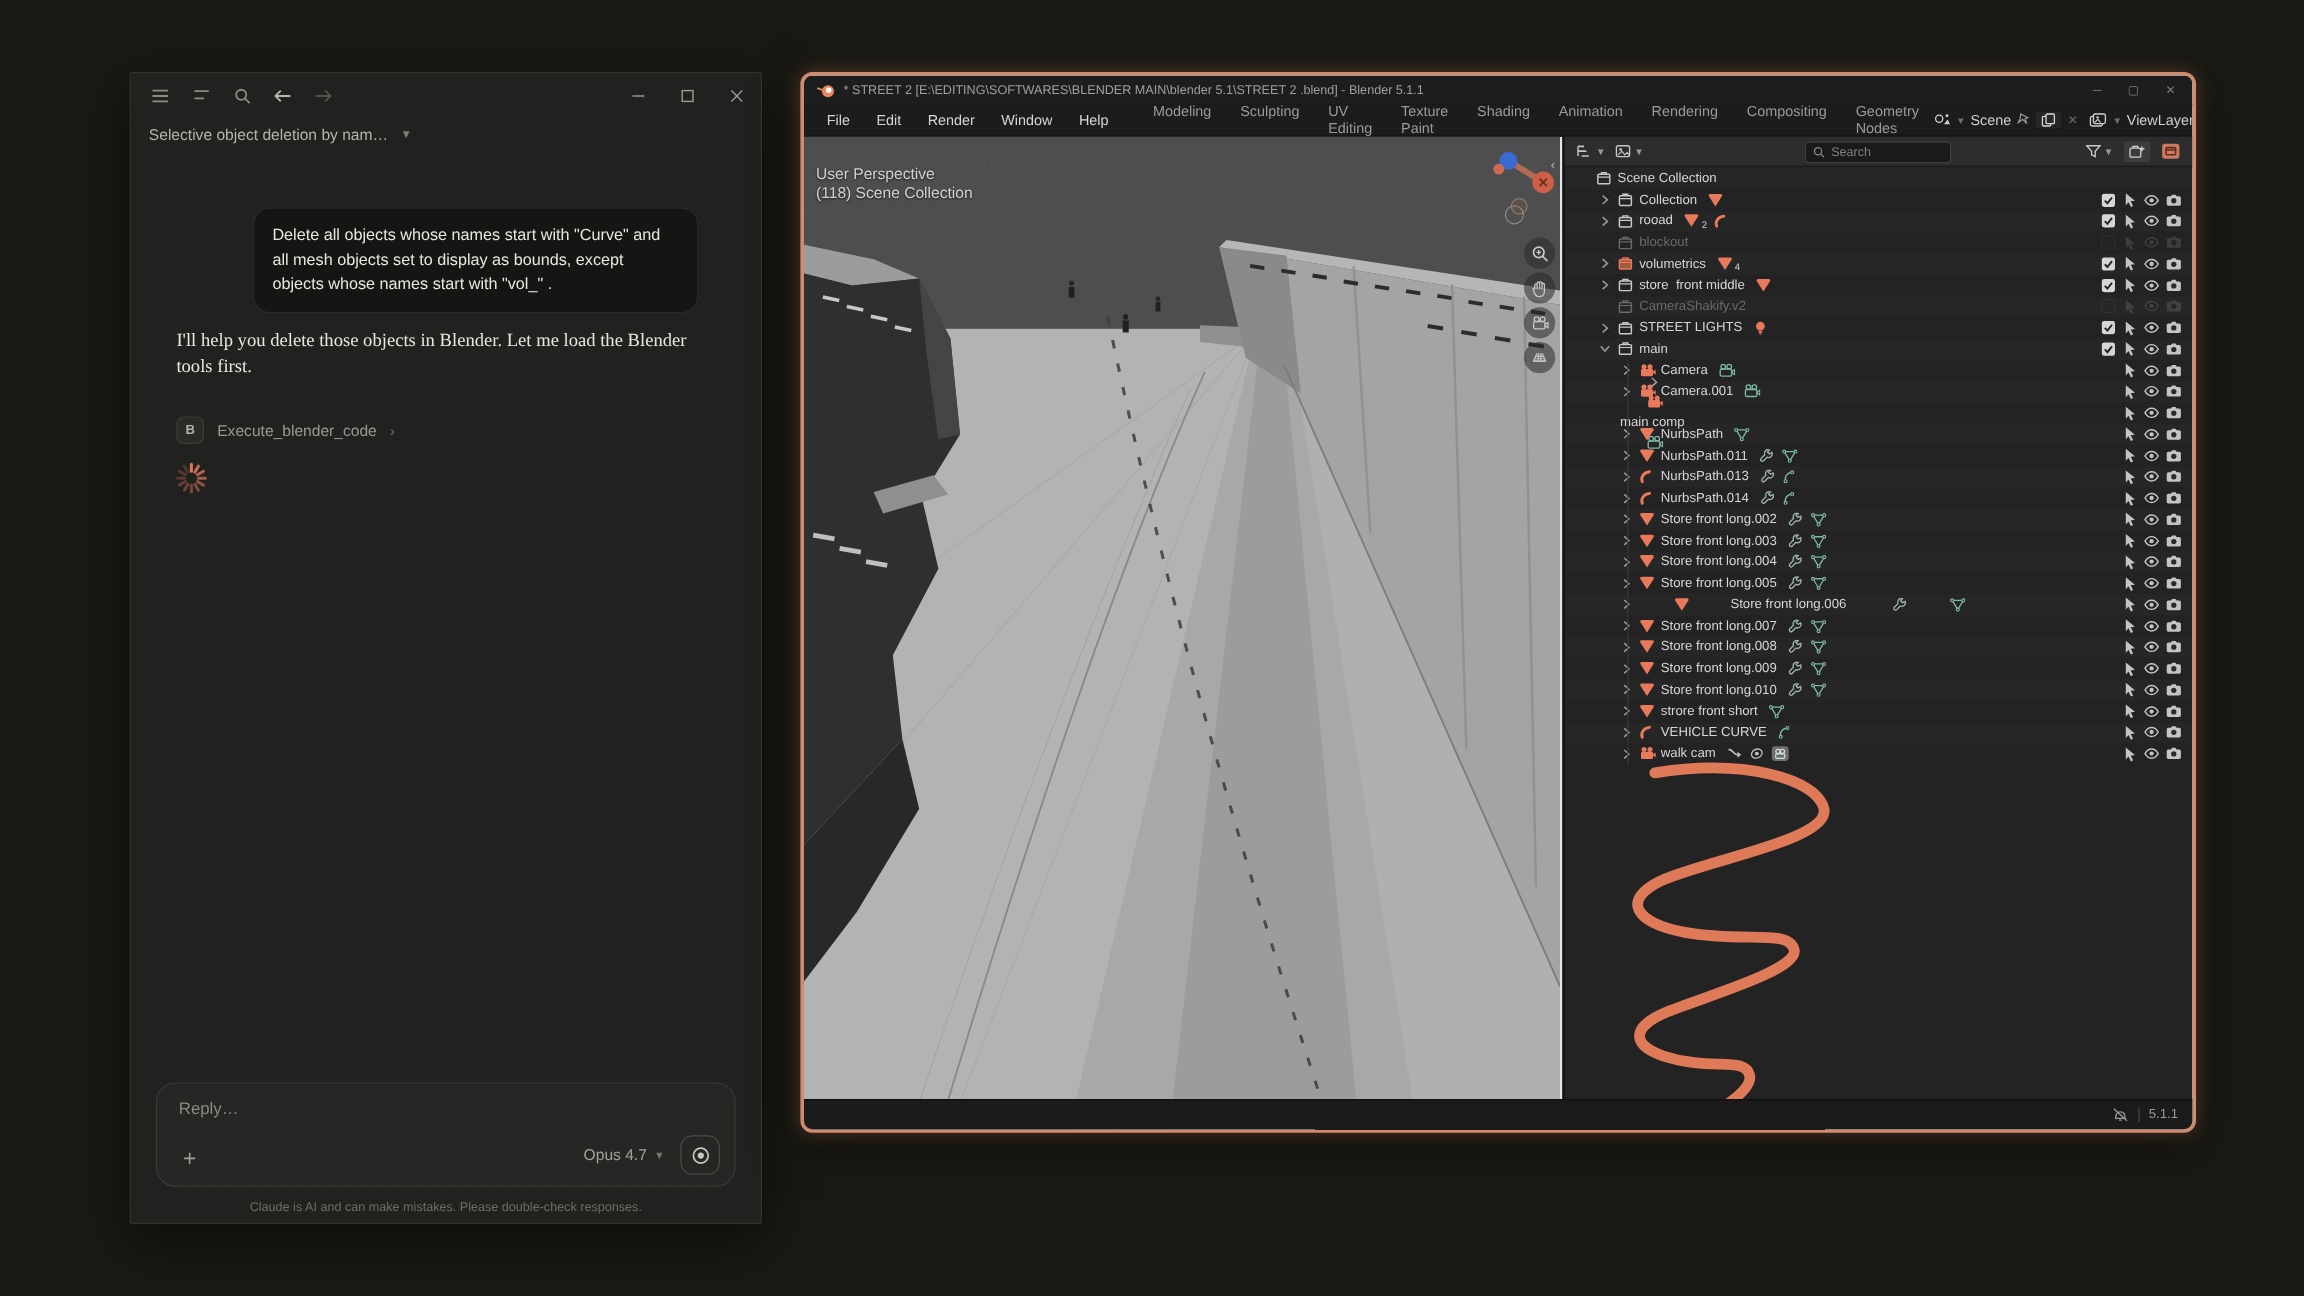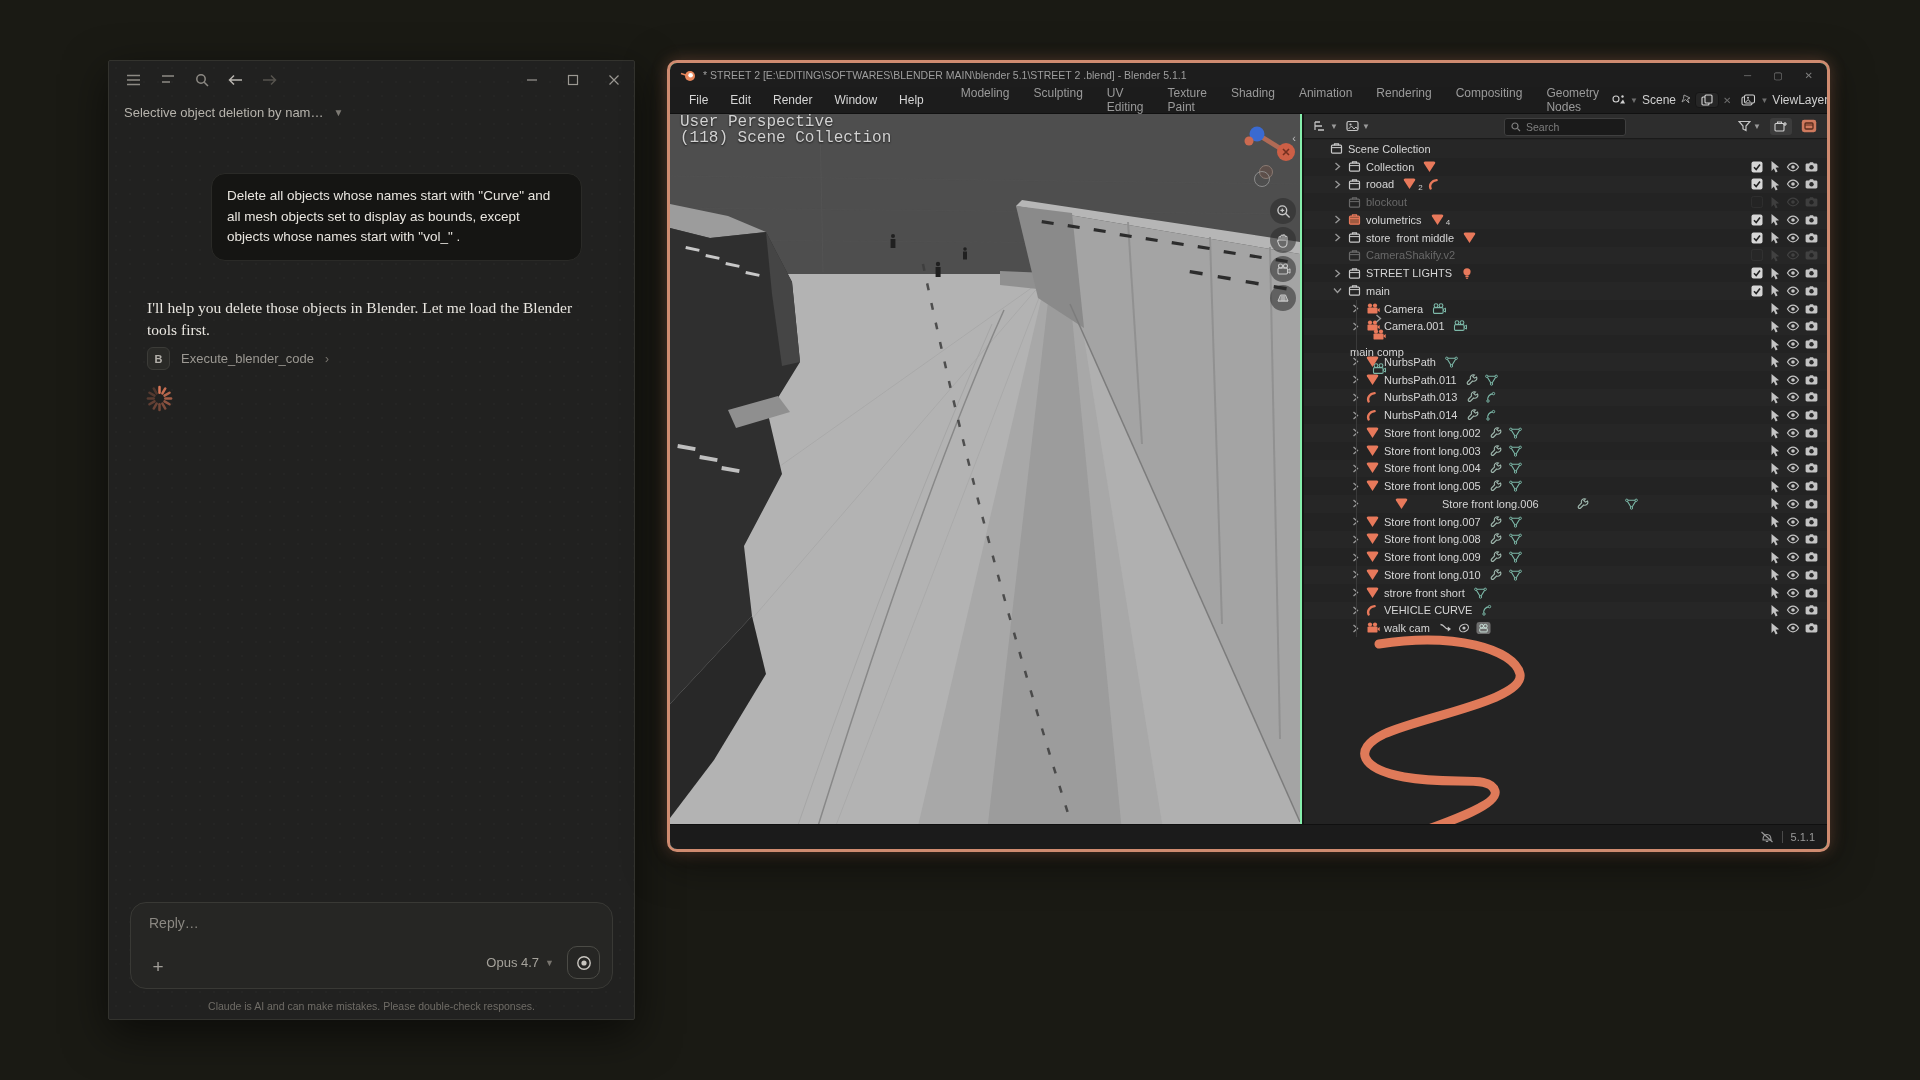--- a/index.html
+++ b/index.html
@@ -9,58 +9,58 @@
   .claude-window{position:absolute;left:108px;top:60px;width:525px;height:958px;background:#212120;border:1px solid #33332e;border-radius:2px;box-shadow:0 14px 44px rgba(0,0,0,.55);
     background-image:radial-gradient(rgba(255,255,255,0.018) 1px,transparent 1px);background-size:14px 14px;}
   .cl-header-icons{position:absolute;top:10px;left:16px;display:flex;gap:17px;align-items:center;}
   .cl-hicon{width:17px;height:17px;display:flex;align-items:center;justify-content:center;color:#8d8a84;}
   .cl-hicon svg{display:block;}
   .cl-controls{position:absolute;top:10px;right:12px;display:flex;gap:24px;align-items:center;color:#9b9892;}
   .cl-ctrl{width:17px;height:17px;display:flex;align-items:center;justify-content:center;font-size:13px;}
   .cl-title{position:absolute;top:44px;left:15px;font-size:13px;color:#b6b3ac;display:flex;align-items:center;gap:10px;}
   .cl-title .chev{color:#7d7a74;font-size:10px;}
   .user-bubble{position:absolute;left:102px;top:112px;right:52px;background:#151513;border:1px solid #2a2a27;border-radius:14px;padding:12px 15px;color:#e9e6e0;font-size:13.5px;line-height:1.52;}
-  .assistant-text{position:absolute;left:38px;top:236px;right:58px;color:#e9e6e0;font-family:"Liberation Serif",serif;font-size:15.5px;line-height:1.45;}
+  .assistant-text{position:absolute;left:38px;top:212px;right:58px;color:#e9e6e0;font-family:"Liberation Serif",serif;font-size:15.5px;line-height:1.45;}
   .tool-row{position:absolute;left:38px;top:286px;display:flex;align-items:center;gap:11px;}
   .tool-badge{width:21px;height:21px;border-radius:6px;background:#2a2a27;border:1px solid #3c3c38;color:#b3b0aa;font-size:11px;display:flex;align-items:center;justify-content:center;font-weight:bold;}
   .tool-label{color:#9b9892;font-size:13px;}
   .tool-chev{color:#77746e;font-size:12px;}
   .spinner{position:absolute;left:37px;top:324px;width:27px;height:27px;animation:spin 1.1s linear infinite;}
   @keyframes spin{to{transform:rotate(360deg)}}
   .composer{position:absolute;left:21px;right:21px;bottom:30px;height:85px;background:#262624;border:1px solid #393935;border-radius:16px;}
   .composer .placeholder{position:absolute;left:18px;top:12px;color:#8b8882;font-size:14px;}
   .composer .plus{position:absolute;left:16px;bottom:10px;color:#a09d97;font-size:19px;width:22px;height:22px;display:flex;align-items:center;justify-content:center;}
   .composer .right-cluster{position:absolute;right:12px;bottom:9px;display:flex;align-items:center;gap:13px;}
   .model-select{color:#a5a29b;font-size:13px;display:flex;align-items:center;gap:6px;}
   .model-select .chev{color:#77746e;font-size:9px;}
   .send-btn{width:31px;height:31px;border-radius:10px;border:1px solid #4b4b46;display:flex;align-items:center;justify-content:center;color:#c9c6c0;background:transparent;}
   .cl-footer{position:absolute;left:0;right:0;bottom:7px;text-align:center;color:#6f6c66;font-size:10.5px;}
 
   
-  .blender-window{position:absolute;left:667px;top:60px;width:1163px;height:792px;background:#86efac;border:3px solid #cf8b70;border-radius:10px;box-shadow:0 0 16px rgba(224,139,106,.30),0 10px 40px rgba(0,0,0,.5);box-sizing:border-box;overflow:hidden;}
+  .blender-window{position:absolute;left:667px;top:60px;width:1163px;height:884px;background:#e5e5e5;border:3px solid #cf8b70;border-radius:10px;box-shadow:0 0 16px rgba(224,139,106,.30),0 10px 40px rgba(0,0,0,.5);box-sizing:border-box;overflow:hidden;}
   .b-titlebar{position:absolute;left:0;right:0;top:0;height:24px;background:#1d1d1d;display:flex;align-items:center;padding-left:10px;border-bottom:1px solid #161616;}
   .b-title{color:#9e9e9e;font-size:10.5px;margin-left:7px;white-space:nowrap;}
   .b-win-controls{position:absolute;right:14px;top:0;height:24px;display:flex;gap:22px;align-items:center;color:#7e7e7e;font-size:10px;}
   .b-menubar{position:absolute;left:0;right:0;top:24px;height:27px;background:#1c1c1c;border-bottom:1px solid #111;display:flex;align-items:center;padding:0 8px;font-size:12px;color:#d6d6d6;box-sizing:border-box;}
   .menus{display:flex;gap:0;}
   .menus .menu-item{padding:3px 11px;border-radius:4px;}
   .tabs{display:flex;gap:0;margin-left:14px;color:#9a9a9a;}
   .tabs .tab-item{padding:3px 12px;}
   .mb-spacer{flex:1;}
   .mb-block{display:flex;align-items:center;gap:4px;margin-right:10px;color:#cfcfcf;font-size:12px;}
   .mb-block .dim{color:#6e6e6e;}
   .mb-chip{display:flex;align-items:center;gap:3px;background:#262626;border:1px solid #161616;border-radius:4px;padding:1px 5px;}
 
   .b-main{position:absolute;left:0;right:0;top:51px;bottom:24px;}
   .b-statusbar{position:absolute;left:0;right:0;bottom:0;height:24px;background:#1b1b1b;border-top:1px solid #101010;display:flex;align-items:center;justify-content:flex-end;padding-right:12px;gap:8px;color:#9a9a9a;font-size:11px;}
   .b-statusbar .ver{border-left:1px solid #4a4a4a;padding-left:8px;}
 
   
   .viewport{position:absolute;left:0;top:0;width:630px;height:883px;background:#4e4e4e;overflow:hidden;}
-  .vp-overlay{position:absolute;left:10px;top:0;color:#d2d2d2;font-size:16px;text-shadow:0 1px 2px rgba(0,0,0,.7);line-height:16px;font-family:Liberation Mono, monospace;}
+  .vp-overlay{position:absolute;left:10px;top:23px;color:#d2d2d2;font-size:13px;text-shadow:0 1px 2px rgba(0,0,0,.7);line-height:16px;}
   .vp-collapse{position:absolute;right:4px;top:18px;color:#bdbdbd;font-size:11px;}
   .gizmo{position:absolute;left:556px;top:6px;}
   .vp-tools{position:absolute;left:600px;top:84px;display:flex;flex-direction:column;gap:3px;}
   .vp-tool{width:26px;height:26px;border-radius:50%;background:rgba(42,42,42,.55);display:flex;align-items:center;justify-content:center;}
 
   
   .outliner{position:absolute;left:632px;right:0;top:0;bottom:0;background:#232323;border-left:2px solid #141414;}
   .ol-header{position:absolute;left:0;right:0;top:0;height:25px;background:#2d2d2d;border-bottom:1px solid #1a1a1a;display:flex;align-items:center;padding:0 6px;box-sizing:border-box;}
   .ol-hbtn{display:flex;align-items:center;gap:2px;padding:2px 4px;border-radius:3px;color:#c5c5c5;}
   .ol-hbtn .chev{font-size:8px;color:#9a9a9a;}

